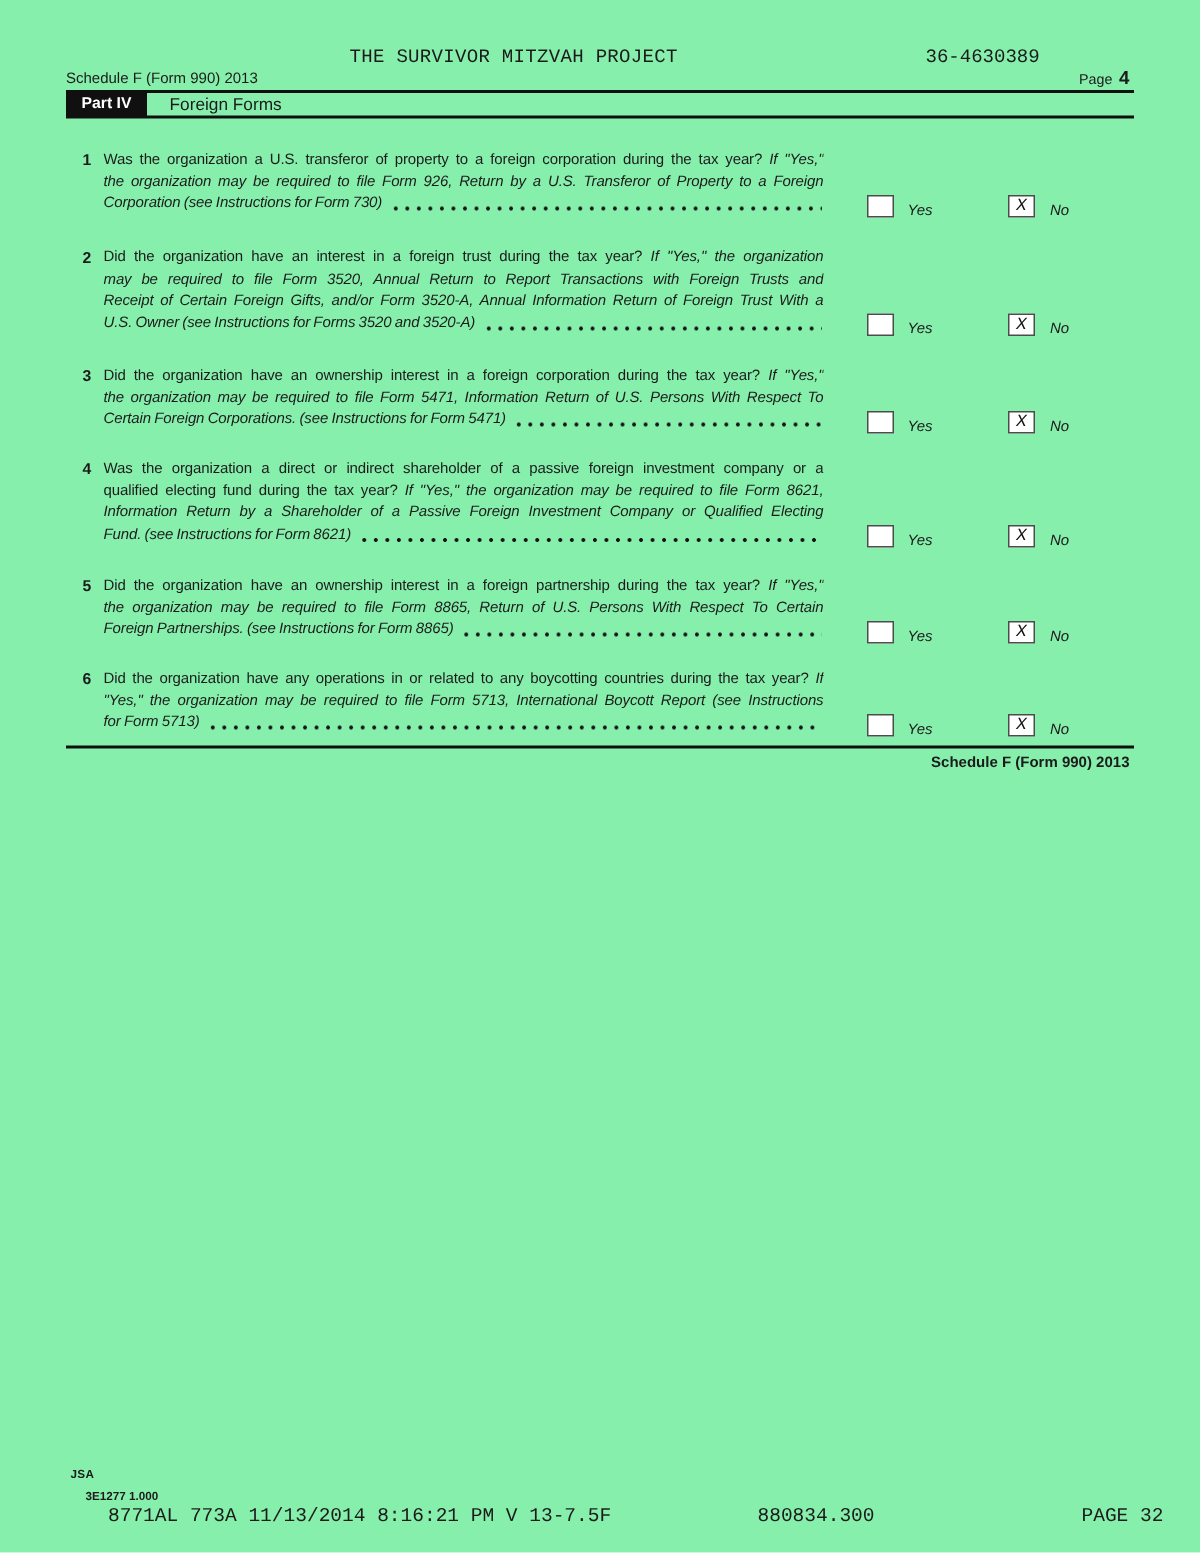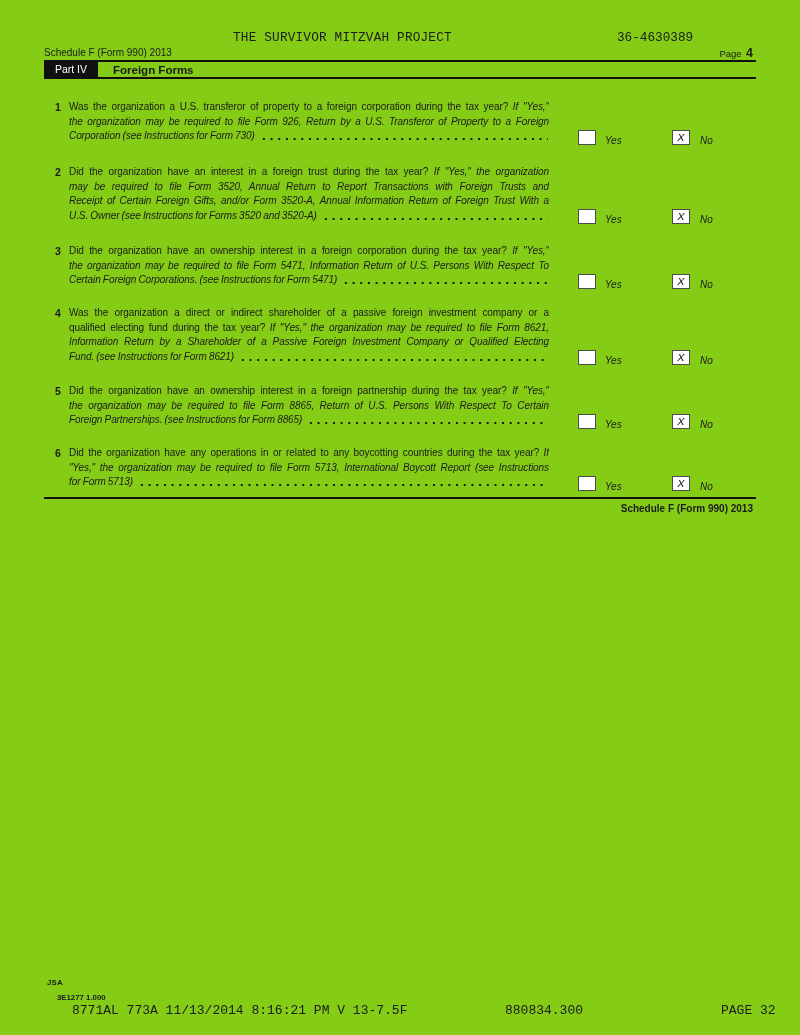--- a/index.html
+++ b/index.html
@@ -1,45 +1,45 @@
 <!DOCTYPE html>
 <html><head>
 <meta charset="utf-8">
 <style>
   * { margin: 0; padding: 0; box-sizing: border-box; }
   html, body { background: #ffffff; }
   .page {
     position: relative;
     width: 800px;
     height: 1035px;
-    background: #84cc16;
+    background: #86efac;
     font-family: "Liberation Sans", sans-serif;
     color: #1b1b1b;
     overflow: hidden;
   }
   .mono { font-family: "Liberation Mono", monospace; }
 
   
   .org-name   { position: absolute; left: 233px; top: 30px; font-size: 12.7px; letter-spacing: 0.2px; }
   .ein        { position: absolute; left: 617px; top: 30px; font-size: 12.7px; font-family: Liberation Mono, monospace; }
   .sched-top  { position: absolute; left: 44px;  top: 47px; font-size: 10px; }
   .page-ind   { position: absolute; right: 47px; top: 43px; }
   .page-word  { font-size: 9.5px; }
   .page-num   { font-size: 12.5px; font-weight: bold; }
   .hr1 { position: absolute; top: 60px;  left: 44px; width: 712px; height: 2px; background: #101010; }
   .hr2 { position: absolute; top: 497px; left: 44px; width: 712px; height: 2px; background: #101010; }
 
   
   .part-bar { position: absolute; top: 62px; left: 44px; width: 712px; height: 17px; border-bottom: 2px solid #101010; }
   .part-box {
     position: absolute; left: 0; top: 0; width: 54px; height: 15.5px;
-    background: #101010; color: #ffffff; font-weight: normal; font-size: 10.5px;
+    background: #101010; color: #ffffff; font-weight: bold; font-size: 10.5px;
     text-align: center; line-height: 15.5px;
   }
-  .part-title { position: absolute; left: 69px; top: 1px; font-weight: bold; font-size: 11.5px; line-height: 15px; }
+  .part-title { position: absolute; left: 69px; top: 1px; font-weight: normal; font-size: 11.5px; line-height: 15px; }
 
   
   .questions { position: absolute; top: 100px; left: 44px; width: 712px; }
   .q-row { position: relative; }
   .q-row:nth-of-type(1) { margin-bottom: 21.5px; }
   .q-row:nth-of-type(2) { margin-bottom: 21px; }
   .q-row:nth-of-type(3) { margin-bottom: 18.5px; }
   .q-row:nth-of-type(4) { margin-bottom: 20px; }
   .q-row:nth-of-type(5) { margin-bottom: 18.5px; }
   .q-num { position: absolute; left: 11px; top: 0.5px; width: 22px; font-size: 10.5px; font-weight: bold; }

